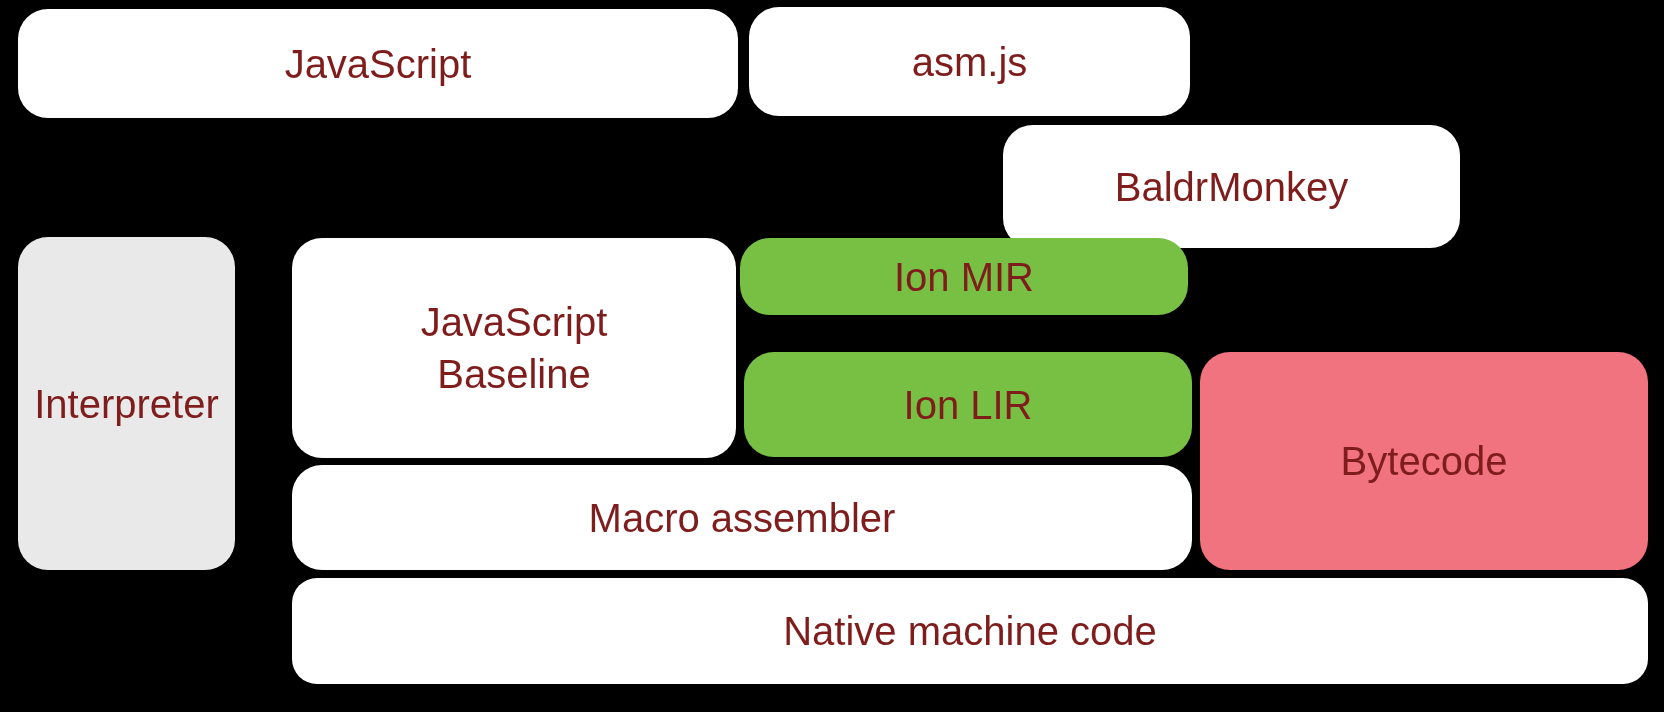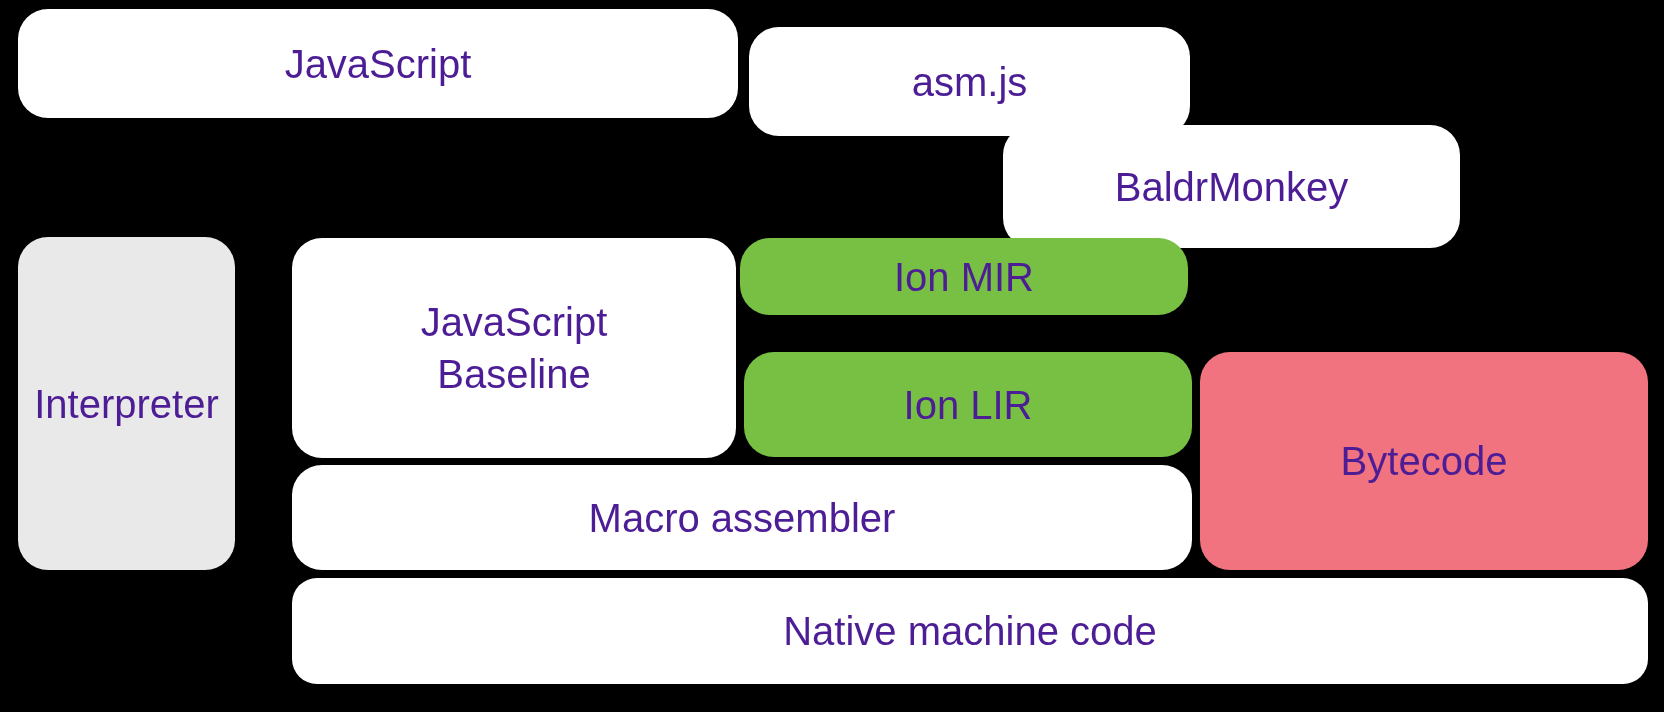--- a/index.html
+++ b/index.html
@@ -14,35 +14,35 @@
     background: #000000;
     overflow: hidden;
     font-family: "Liberation Sans", "DejaVu Sans", sans-serif;
   }
   .box {
     position: absolute;
     border-radius: 30px;
     display: flex;
     align-items: center;
     justify-content: center;
-    color: #4c1d95;
+    color: #7f1d1d;
     font-size: 40px;
     line-height: 1.3;
     text-align: center;
     white-space: pre-line;
     box-sizing: border-box;
   }
   .white { background: #FFFFFF; }
   .gray  { background: #E9E9E9; }
   .green { background: #77C043; }
   .pink  { background: #F0737F; }
 
   
   #box-javascript        { left: 18px;   top: 9px;   width: 720px;  height: 109px; }
-  #box-asmjs             { left: 749px;  top: 27px;   width: 441px;  height: 109px; }
+  #box-asmjs             { left: 749px;  top: 7px;   width: 441px;  height: 109px; }
   #box-wasm              { left: 1200px; top: 9px;   width: 448px;  height: 109px; }
   
   #box-js-bytecode       { left: 18px;   top: 125px; width: 944px;  height: 105px; }
   #box-baldrmonkey       { left: 975px;  top: 125px; width: 457px;  height: 123px; margin-left: 28px; }
   
   #box-interpreter       { left: 18px;   top: 237px; width: 217px;  height: 333px; }
   #box-js-baseline       { left: 292px;  top: 238px; width: 444px;  height: 220px; }
   #box-ion-mir           { left: 740px;  top: 238px; width: 448px;  height: 77px; }
   #box-ion-lir           { left: 744px;  top: 352px; width: 448px;  height: 105px; }
   #box-cranelift         { left: 1200px; top: 352px; width: 448px;  height: 218px; }

